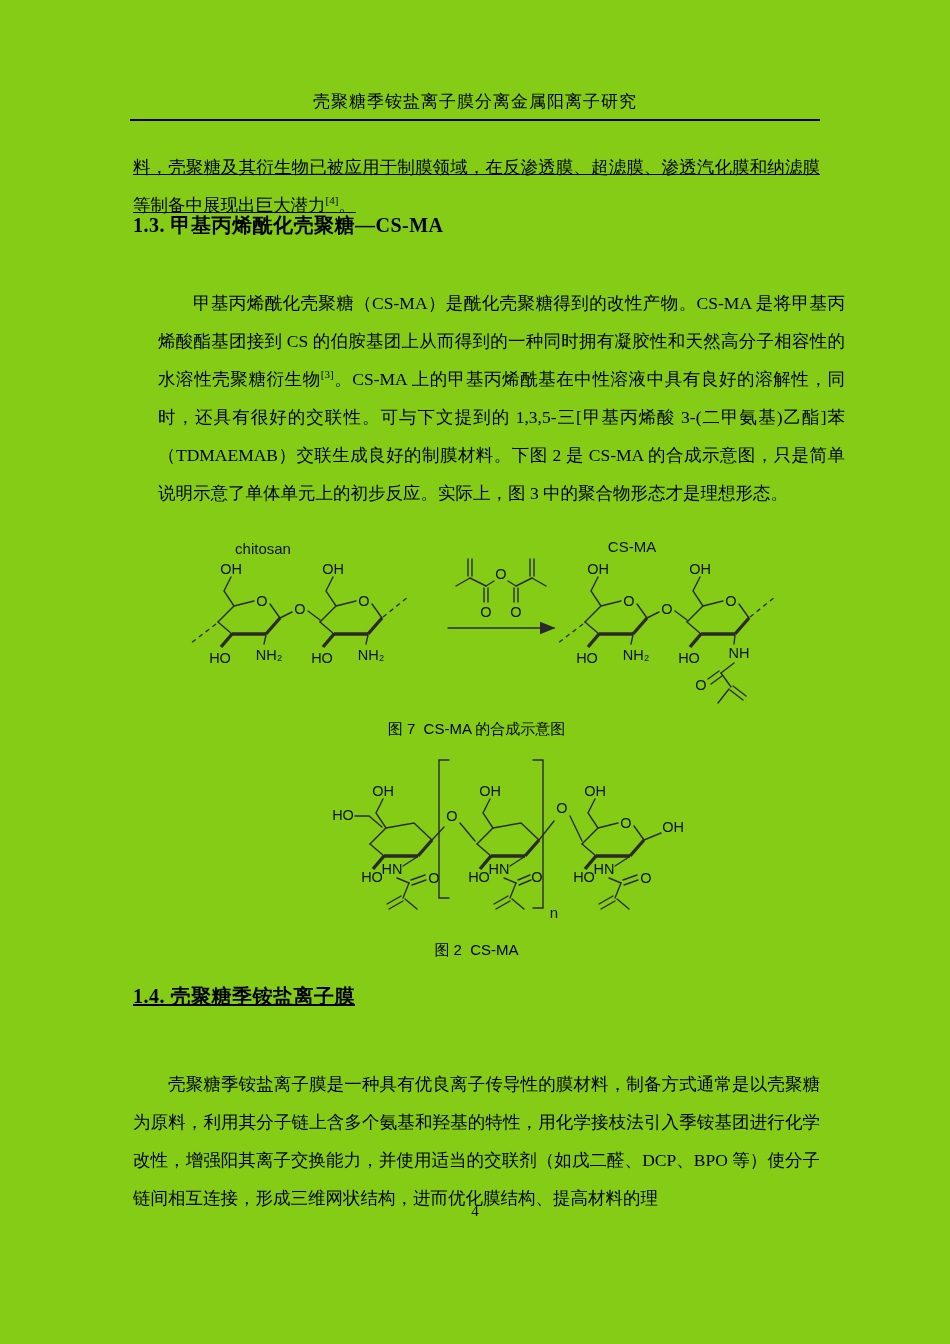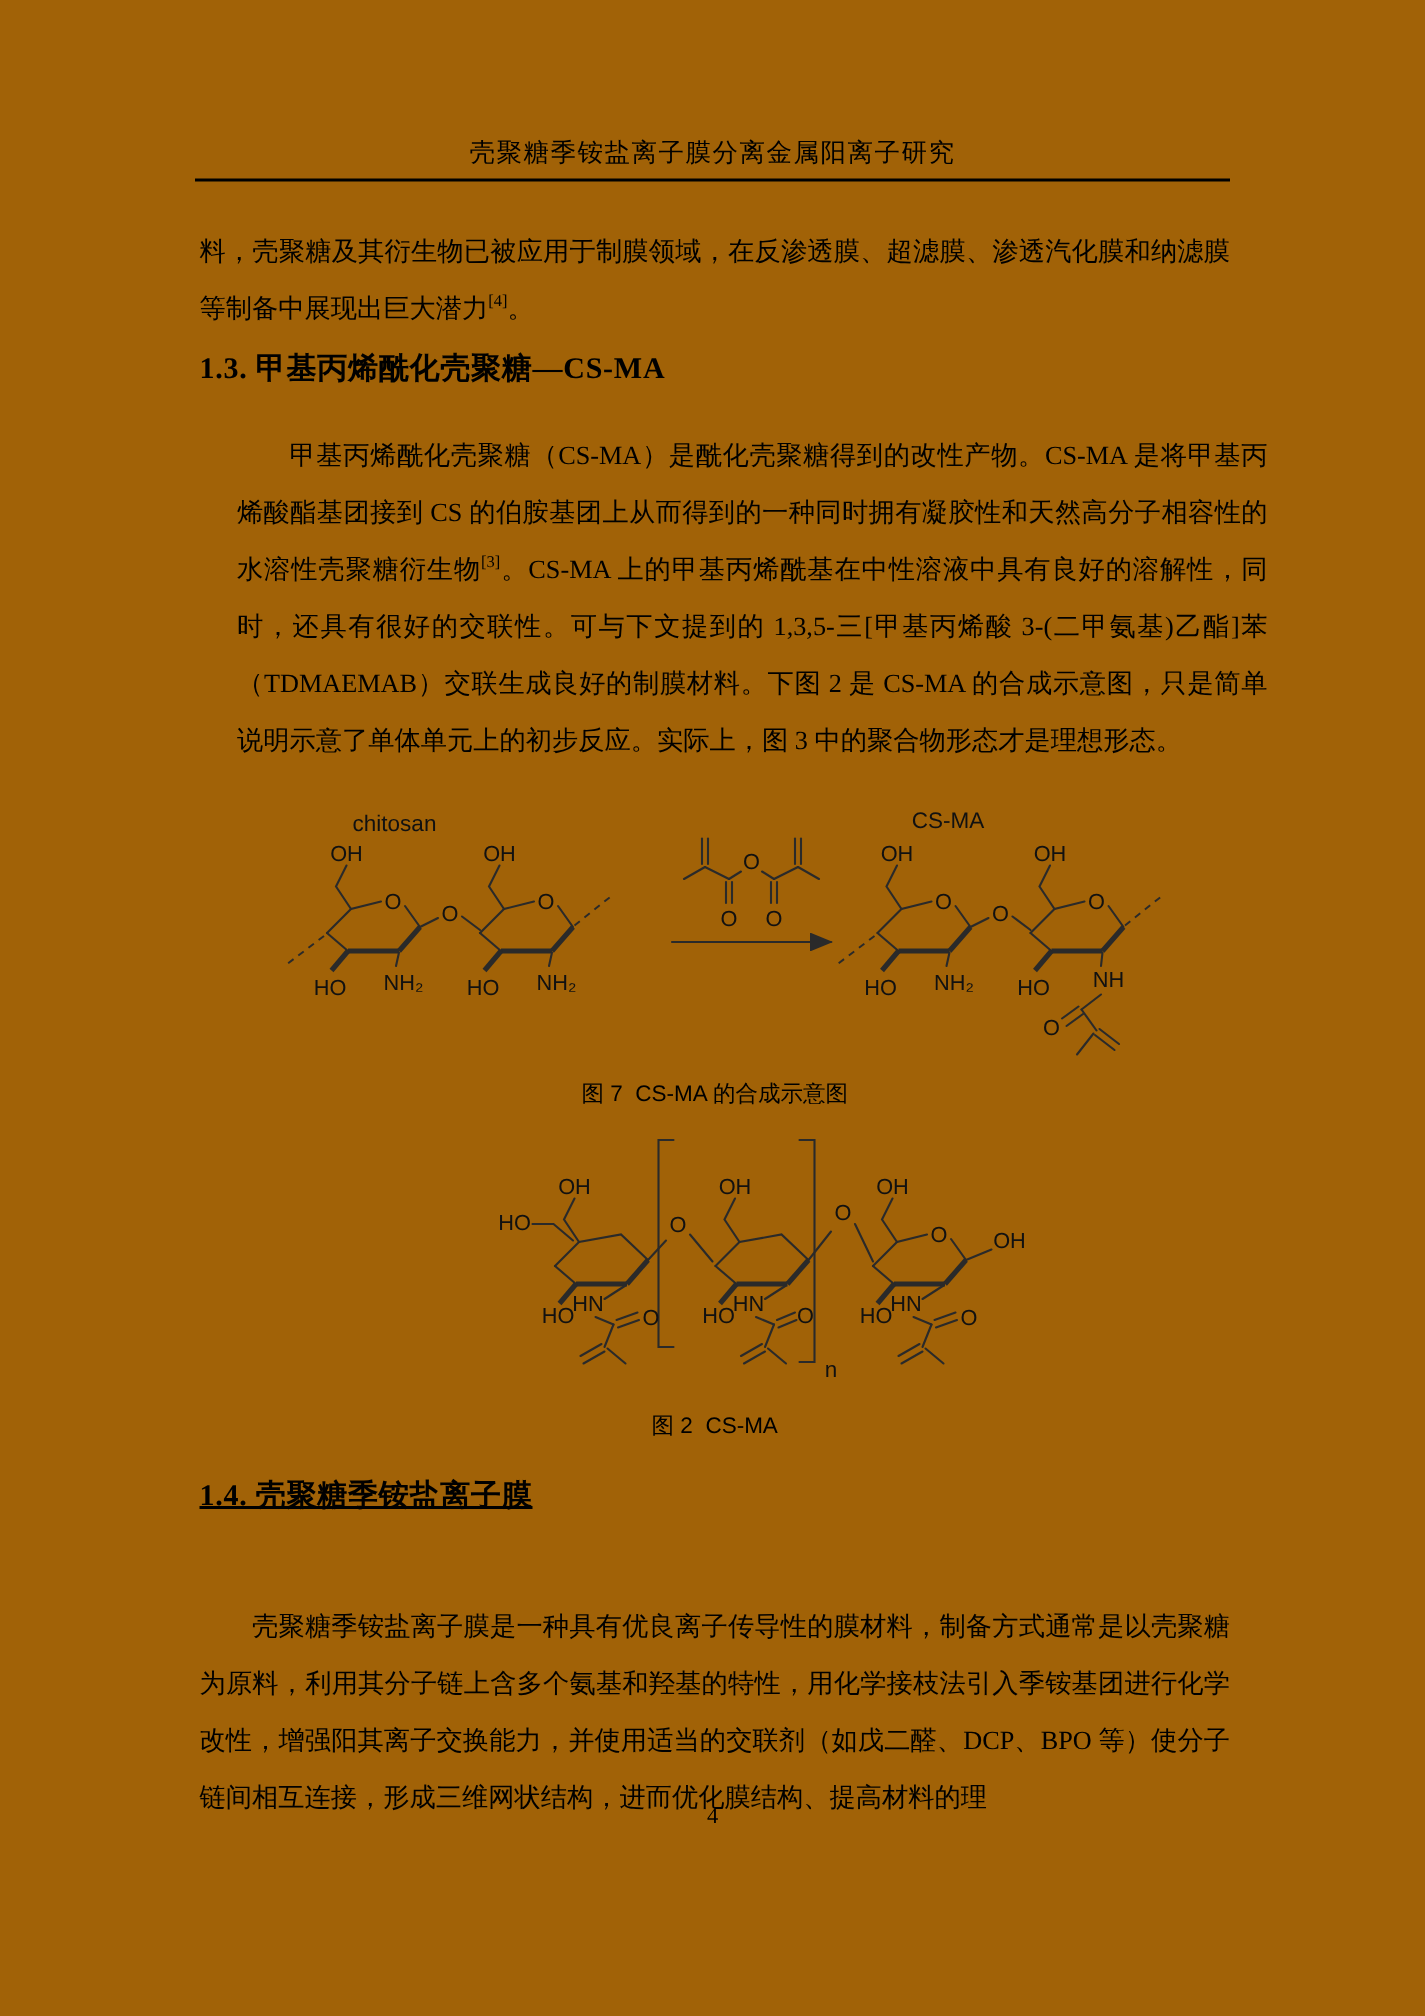--- a/index.html
+++ b/index.html
@@ -1,42 +1,42 @@
 <!DOCTYPE html>
 <html><head>
 <meta charset="utf-8">
 <style>
   html,body { margin:0; padding:0; background:#888; }
   .page {
     position:relative; width:950px; height:1344px; margin:0 auto;
-    background:#a16207; overflow:hidden;
+    background:#84cc16; overflow:hidden;
     font-family:"Liberation Serif","DejaVu Serif",serif; color:#000;
   }
   .header-title {
     position:absolute; top:90px; left:0; width:950px;
     text-align:center; font-size:17px; letter-spacing:1px;
   }
   .header-rule {
     position:absolute; top:119px; left:130px; width:690px;
     border-top:2px solid #000; height:0;
   }
   .body-par {
     position:absolute; left:133px; width:687px;
     font-size:17.5px; line-height:38px; text-align:justify;
   }
   .body-par.indent { text-indent:2em; }
-  .p1 { top:130px; }
+  .p1 { top:130px;text-decoration:underline; }
   .p2 { top:266px;margin-left:25px; }
   .p3 { top:1047px; }
   sup.ref { font-size:11px; vertical-align:super; line-height:0; }
   .sec-heading {
     position:absolute; left:133px; font-size:20px; font-weight:bold;
     letter-spacing:0.5px;
   }
-  .h13 { top:232px;font-family:Liberation Serif, serif; }
+  .h13 { top:212px;font-family:Liberation Serif, serif; }
   .h14 { top:983px;text-decoration:underline; }
   .figure-svg { position:absolute; left:130px; }
   .fig2 { top:534px; }
   .fig3 { top:752px; }
   .caption {
     position:absolute; left:133px; width:687px; text-align:center;
     font-family:"Liberation Sans","DejaVu Sans",sans-serif;
     font-size:15px; white-space:pre;
   }
   .cap2 { top:720px; }

